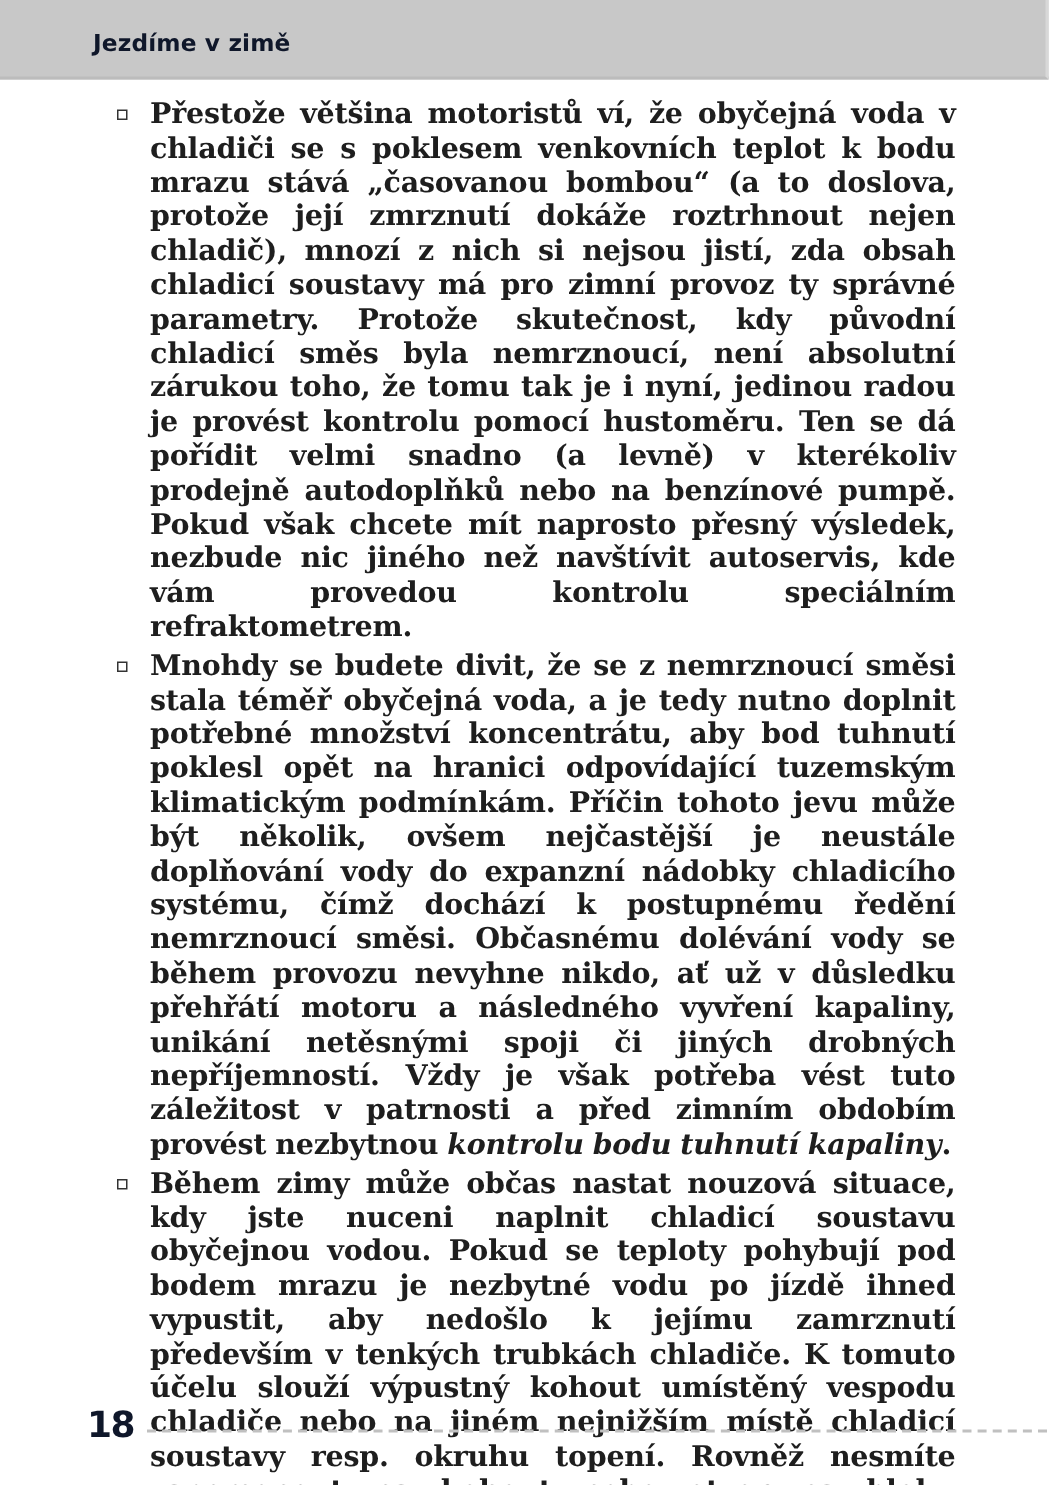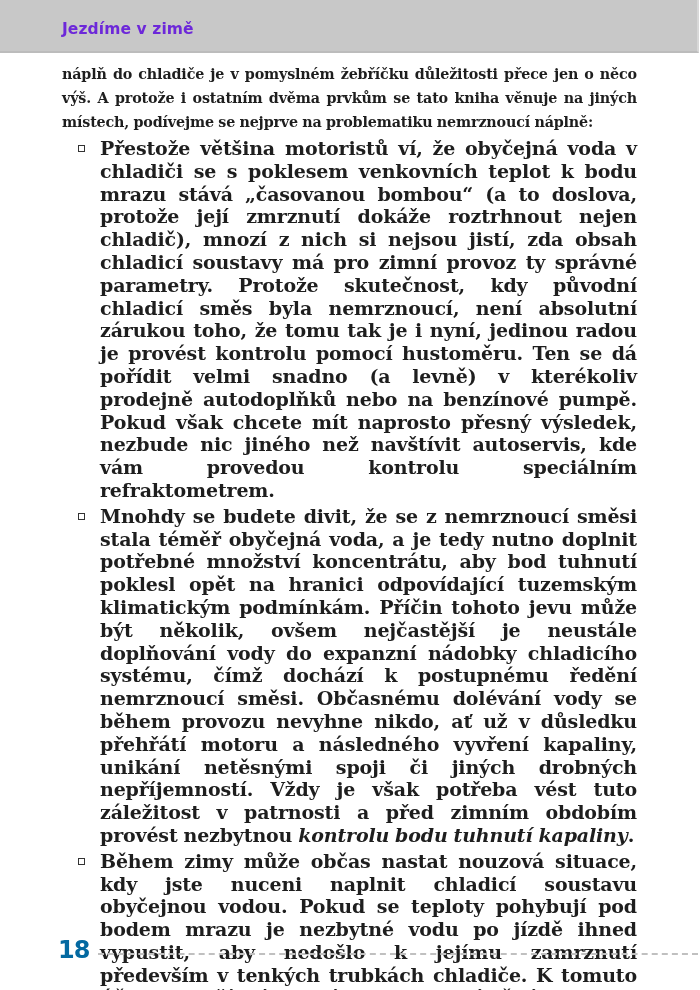--- a/index.html
+++ b/index.html
@@ -25,21 +25,21 @@
       border-bottom: 2px solid #bcbcbc;
       border-right: 2px solid #d8d8d8;
     }
     .header-title {
       position: absolute;
       left: 62px;
       top: 20px;
       font-family: "DejaVu Sans", "Liberation Sans", sans-serif;
       font-weight: bold;
       font-size: 15.5px;
-      color: #6d28d9;
+      color: #0f172a;
       letter-spacing: 0.1px;
     }
     .content {
       position: absolute;
       left: 62px;
       top: 62px;
       width: 575px;
     }
     .para {
       margin: 0;
@@ -103,41 +103,40 @@
       width: 660px;
       height: 34px;
     }
     .page-number {
       position: absolute;
       left: 18px;
       top: 0;
       font-family: "DejaVu Sans", "Liberation Sans", sans-serif;
       font-weight: bold;
       font-size: 24px;
-      color: #0369a1;
+      color: #0f172a;
       letter-spacing: -1px;
     }
     .dash-rule {
       position: absolute;
       left: 58px;
       top: 17px;
       width: 600px;
       height: 0;
       border-top: 2px dashed #c0c0c0;
     }
   </style>
 </head>
 <body>
 
 <div class="header-band">
   <span class="header-title">Jezdíme v zimě</span>
 </div>
 
 <div class="content">
-  <p class="para">náplň do chladiče je v pomyslném žebříčku důležitosti přece jen o něco výš. A protože i ostatním dvěma prvkům se tato kniha věnuje na jiných místech, podívejme se nejprve na problematiku nemrznoucí náplně:</p>
 
   <ul class="bullet-list">
     <li class="bullet-item">
       <span class="bullet-box"></span>
       <p class="bullet-text">Přestože většina motoristů ví, že obyčejná voda v chladiči se s poklesem venkovních teplot k bodu mrazu stává „časovanou bombou“ (a to doslova, protože její zmrznutí dokáže roztrhnout nejen chladič), mnozí z nich si nejsou jistí, zda obsah chladicí soustavy má pro zimní provoz ty správné parametry. Protože skutečnost, kdy původní chladicí směs byla nemrznoucí, není absolutní zárukou toho, že tomu tak je i nyní, jedinou radou je provést kontrolu pomocí hustoměru. Ten se dá pořídit velmi snadno (a levně) v kterékoliv prodejně autodoplňků nebo na benzínové pumpě. Pokud však chcete mít naprosto přesný výsledek, nezbude nic jiného než navštívit autoservis, kde vám provedou kontrolu speciálním refraktometrem.</p>
     </li>
     <li class="bullet-item">
       <span class="bullet-box"></span>
       <p class="bullet-text"><span>Mnohdy se budete divit, že se z nemrznoucí směsi stala téměř obyčejná voda, a je tedy nutno doplnit potřebné množství koncentrátu, aby bod tuhnutí poklesl opět na hranici odpovídající tuzemským klimatickým podmínkám. Příčin tohoto jevu může být několik, ovšem nejčastější je neustále doplňování vody do expanzní nádobky chladicího systému, čímž dochází k postupnému ředění nemrznoucí směsi. Občasnému dolévání vody se během provozu nevyhne nikdo, ať už v důsledku přehřátí motoru a následného vyvření kapaliny, unikání netěsnými spoji či jiných drobných nepříjemností. Vždy je však potřeba vést tuto záležitost v patrnosti a před zimním obdobím provést nezbytnou </span><span class="emph">kontrolu bodu tuhnutí kapaliny</span><span>.</span></p>
     </li>

